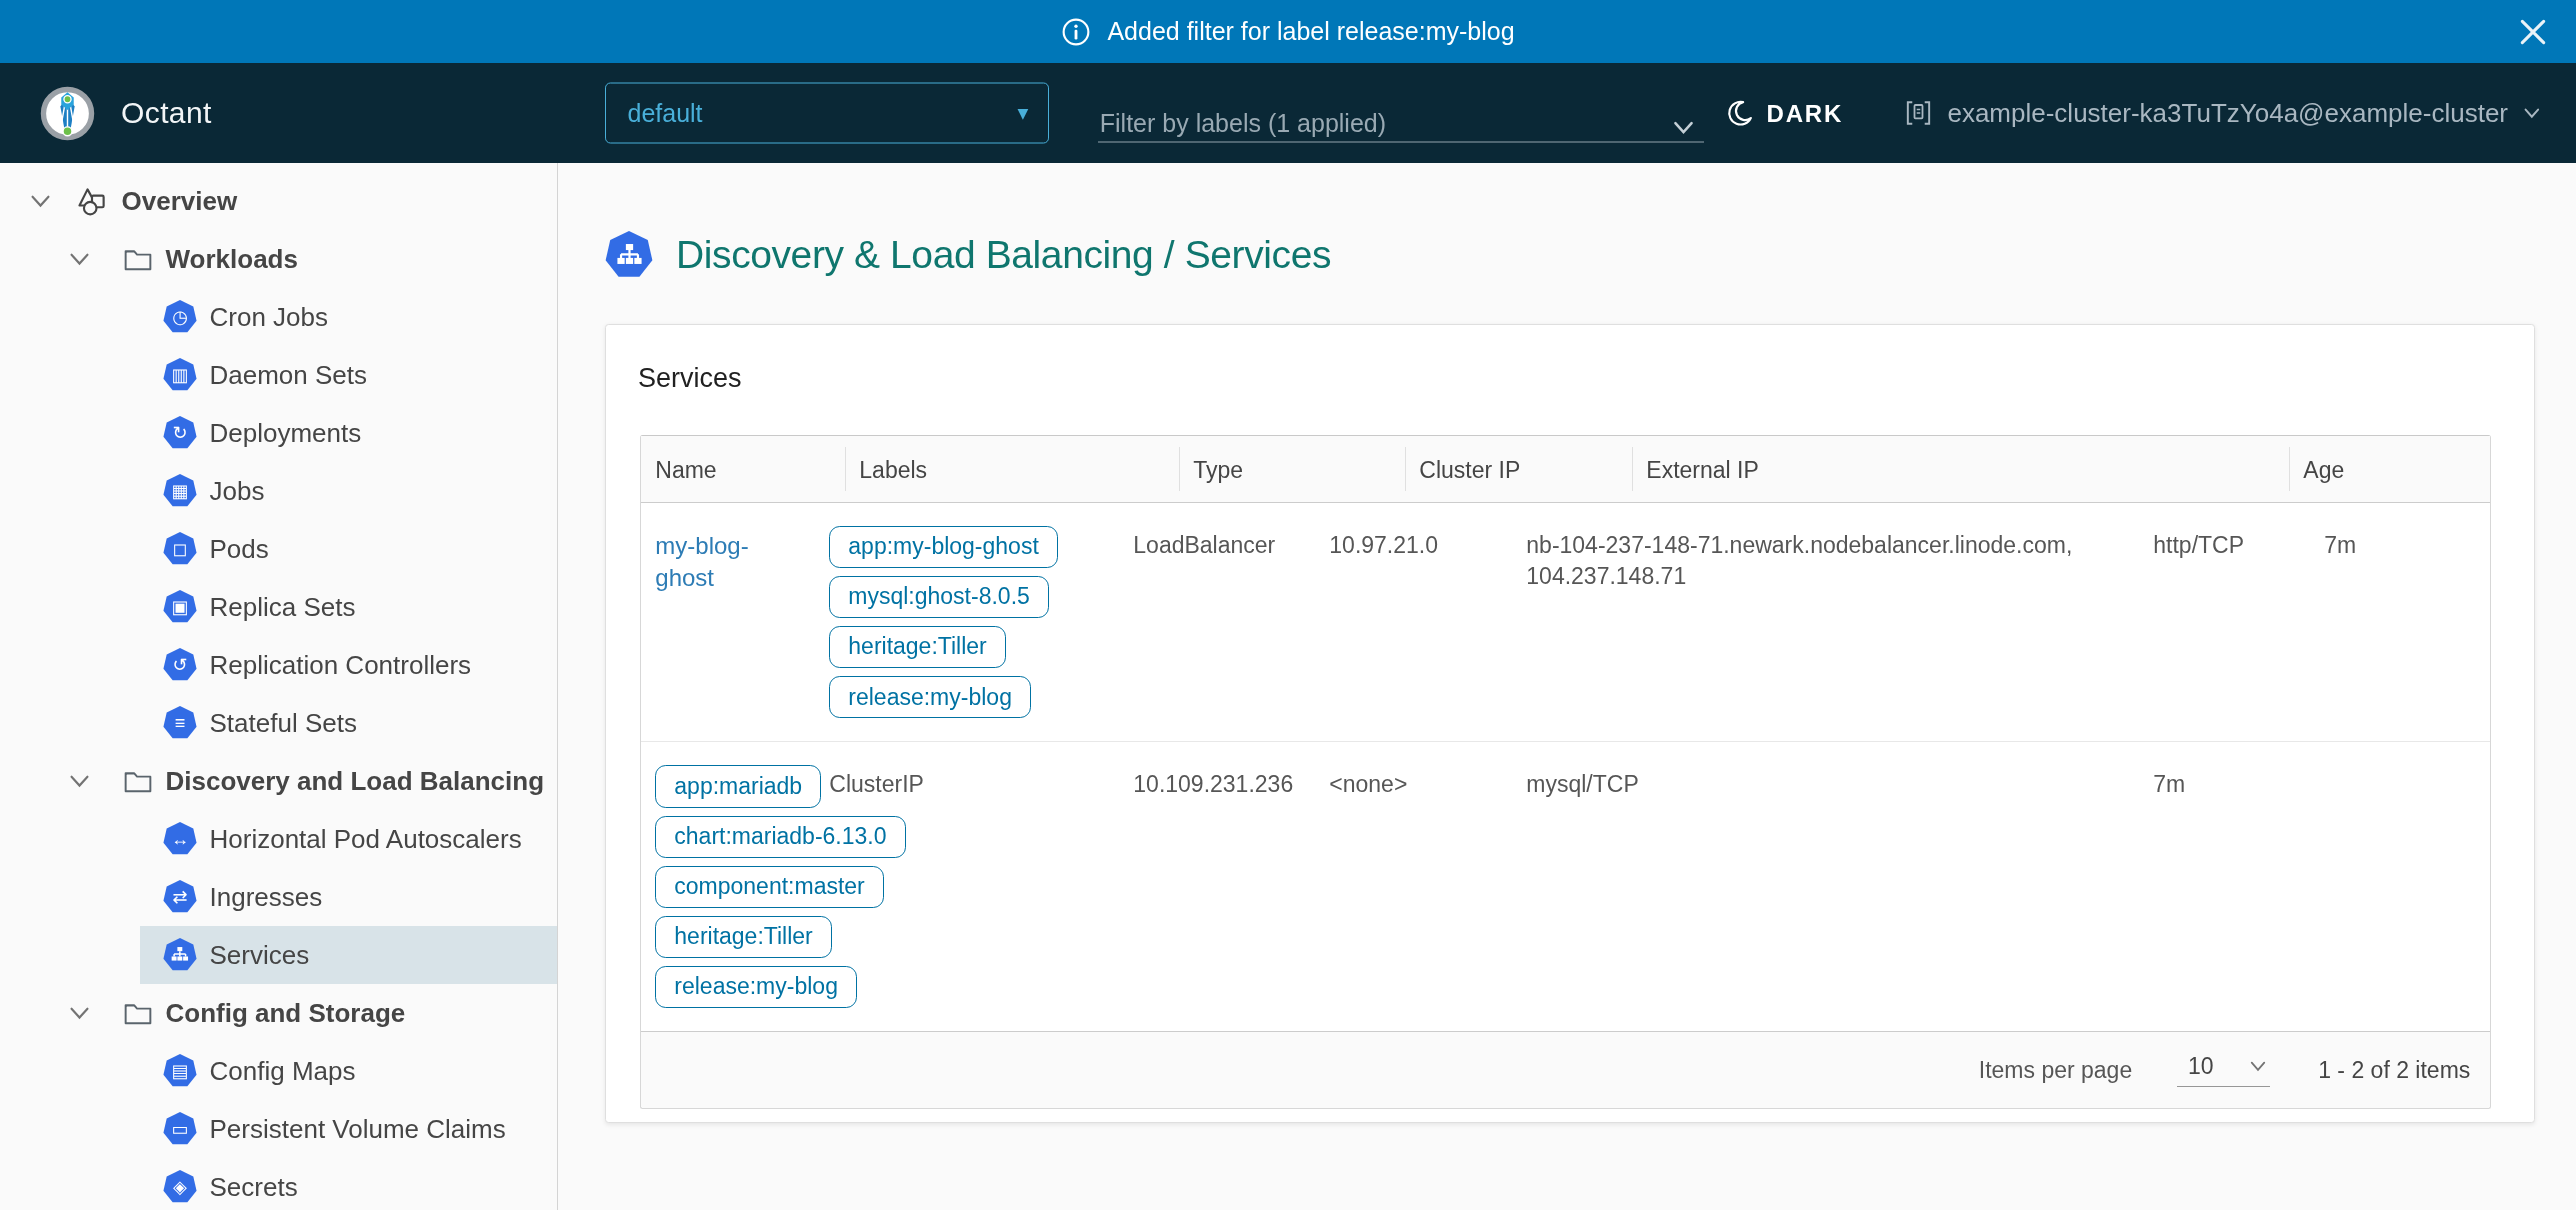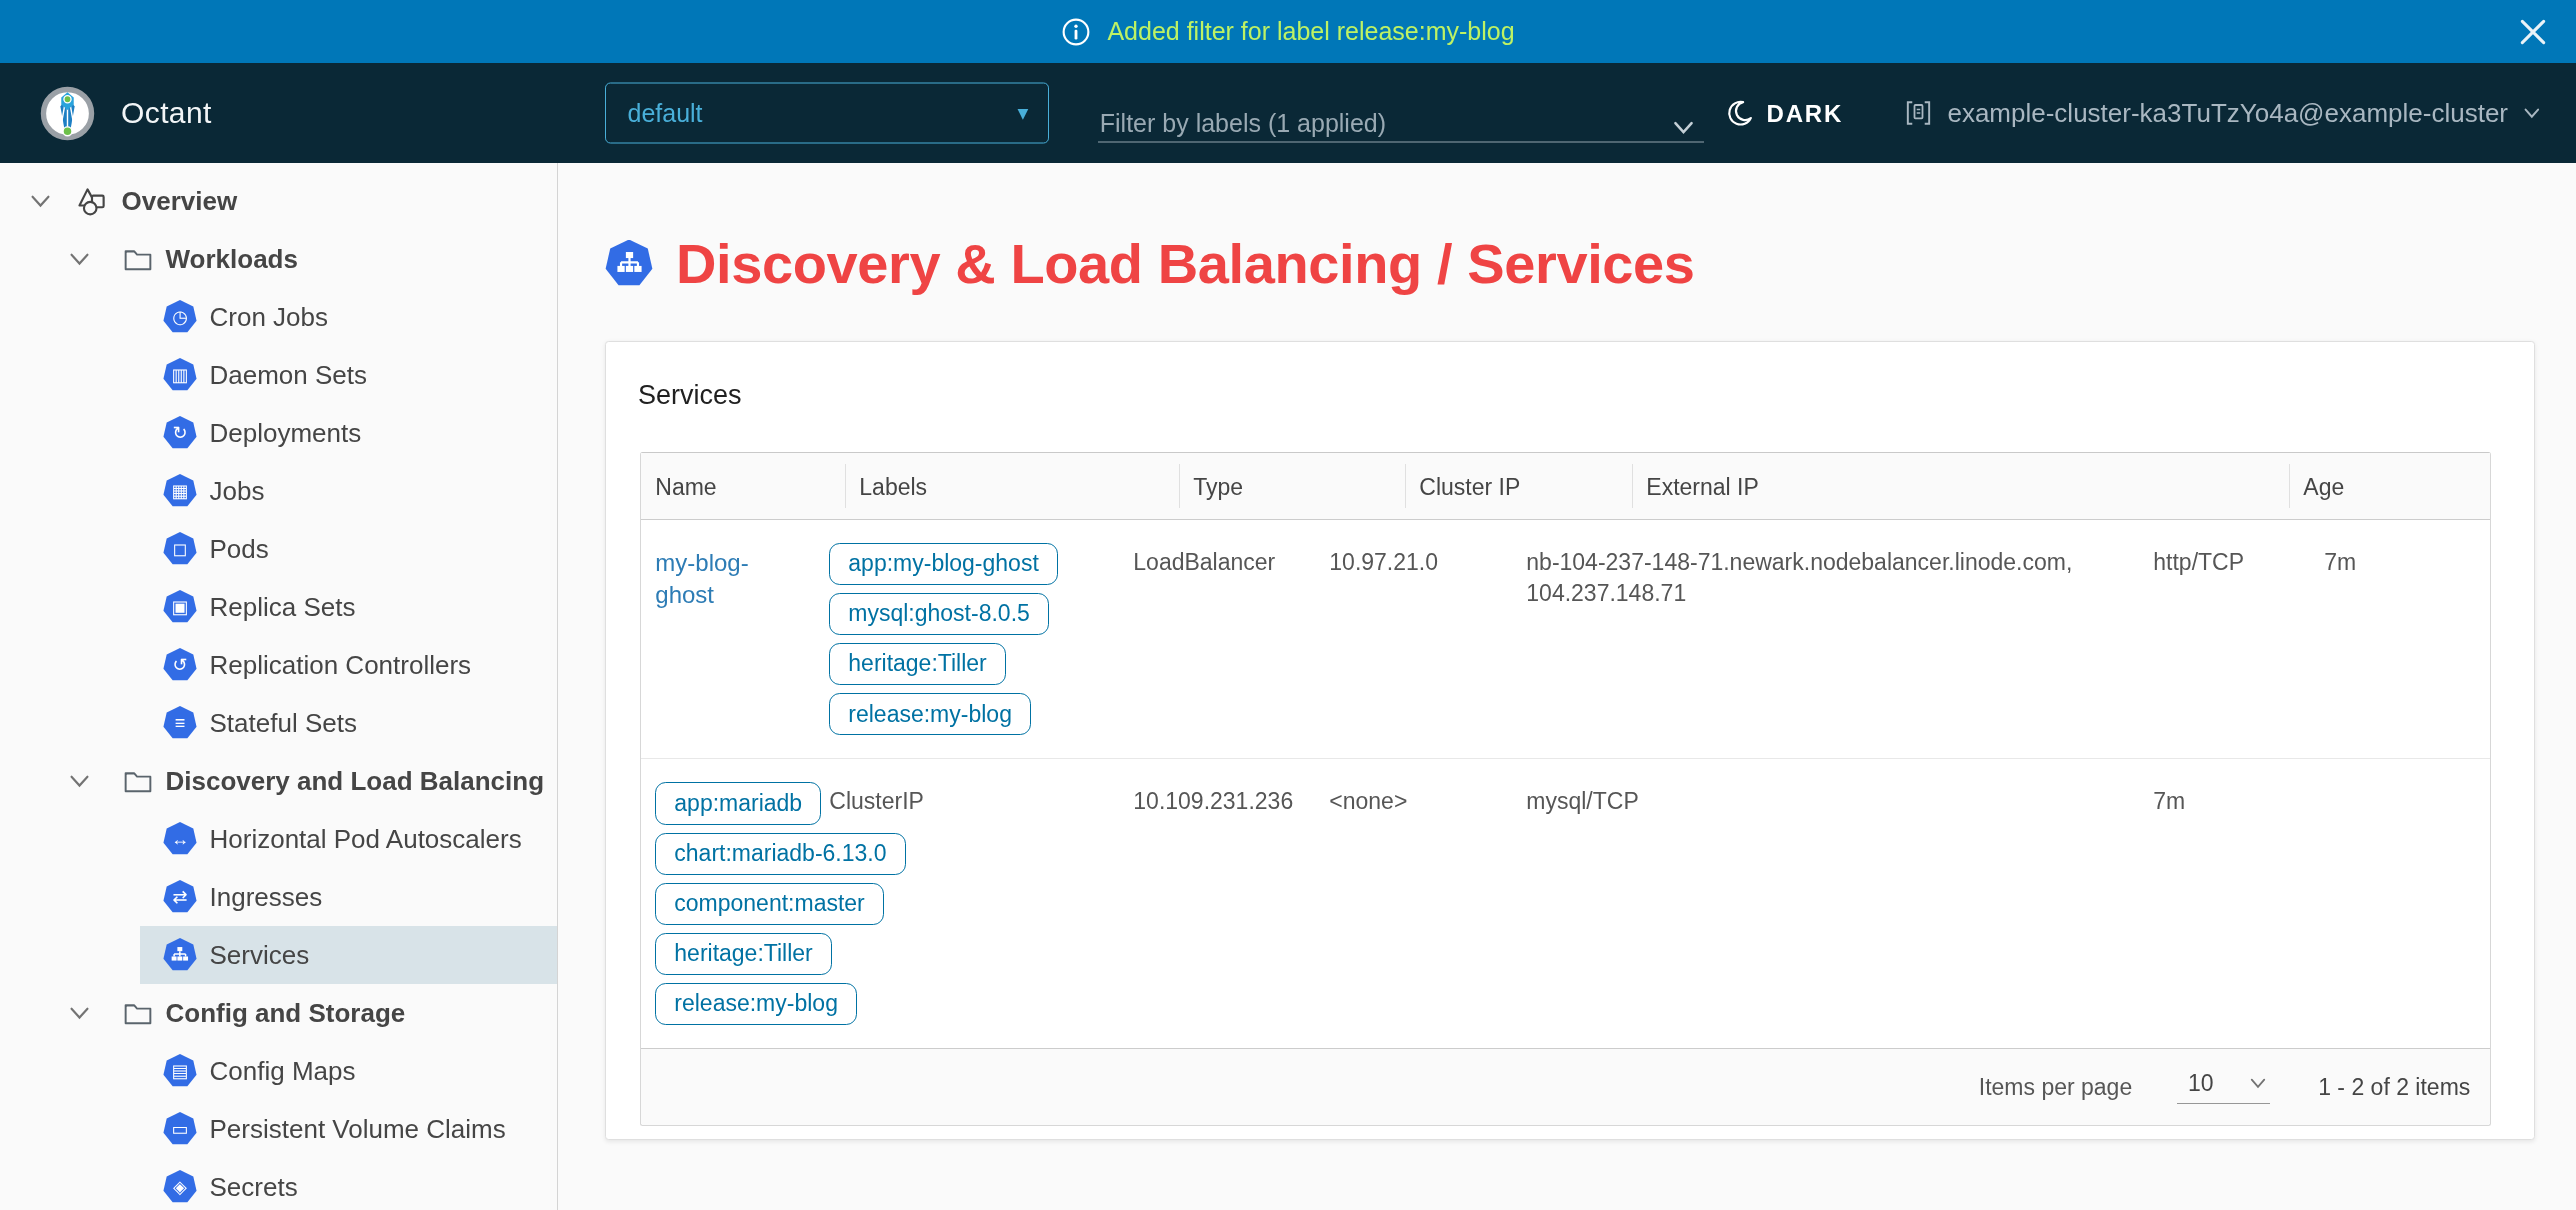--- a/index.html
+++ b/index.html
@@ -2,21 +2,21 @@
 <html style="font-size:14.3px"><head>
 <meta charset="utf-8">
 <style>
   * { margin:0; padding:0; box-sizing:border-box; }
   html,body { width:2576px; height:1210px; }
   body { font-family:"Liberation Sans", sans-serif; background:#FAFAFA; overflow:hidden; }
   .screen { position:relative; width:2576px; height:1210px; }
 
   
   .banner { height:63px; background:#0077B8; display:flex; align-items:center; justify-content:center; position:relative; }
-  .banner-msg { display:flex; align-items:center; gap:16px; color:#bef264; font-size:25px; }
+  .banner-msg { display:flex; align-items:center; gap:16px; color:#ffffff; font-size:25px; }
   .banner-close { position:absolute; right:27px; top:50%; transform:translateY(-50%); width:32px; height:32px; cursor:pointer; }
 
   
   .app-header { height:100px; background:#0A2836; position:relative; display:flex; align-items:center; }
   .brand { display:flex; align-items:center; margin-left:39px; gap:25px; }
   .brand-name { color:#F2F5F7; font-size:30px; font-weight:300; letter-spacing:0.4px; }
   .ns-select { position:absolute; left:605px; top:50%; transform:translateY(-50%); width:444px; height:61px;
     border:1.8px solid #49AFD9; border-radius:5.4px; display:flex; align-items:center; justify-content:space-between;
     padding:0 19.7px 0 21.5px; cursor:pointer; }
   .ns-select .val { color:#49AFD9; font-size:25px; }
@@ -40,21 +40,21 @@
   .nav-row .lbl { margin-left:12.5px; white-space:nowrap; }
   .nav-row.group .lbl { font-weight:600; }
   .k8s-ic { width:34px; height:34px; background:#326CE5; clip-path:polygon(50% 0%,89.1% 18.8%,98.7% 61.1%,71.7% 95.1%,28.3% 95.1%,1.3% 61.1%,10.9% 18.8%);
     display:flex; align-items:center; justify-content:center; color:#FFFFFF; font-size:18px; line-height:1; flex:none; }
   .nav-row.lvl2 .k8s-ic { margin-left:163px; }
   .nav-row.selected { background:linear-gradient(to right, rgba(0,0,0,0) 140px, #D8E3E8 140px); }
 
   
   .content { flex:1; overflow:hidden; }
   .page-title { display:flex; align-items:center; gap:23px; margin:68px 0 0 47px; }
-  .page-title h1 { font-size:56px; font-weight:700; color:#ef4444; letter-spacing:-0.4px; }
+  .page-title h1 { font-size:39px; font-weight:400; color:#0f766e; letter-spacing:-0.4px; }
   .hepta-big { width:48px; height:48px; background:#326CE5; clip-path:polygon(50% 0%,89.1% 18.8%,98.7% 61.1%,71.7% 95.1%,28.3% 95.1%,1.3% 61.1%,10.9% 18.8%);
     display:flex; align-items:center; justify-content:center; flex:none; }
 
   .card { margin:45px 41px 0 47px; background:#FFFFFF; border:0.9px solid #DFDFDF; border-radius:3.6px;
     box-shadow:0 1.8px 4.5px rgba(0,0,0,.08); padding-bottom:12.5px; }
   .card-title { margin:38px 0 0 32px; font-size:27px; font-weight:400; color:#212121; }
 
   .tbl { margin:41px 43px 0 34px; border:0.9px solid #D7D7D7; border-top:1.8px solid #C9C9C9; border-radius:2.7px; }
   .grid { display:grid; grid-template-columns:174px 304px 196px 197px 627px 171px 1fr; }
   .thead { background:#FAFAFA; border-bottom:0.9px solid #CCCCCC;gap:30px; }

